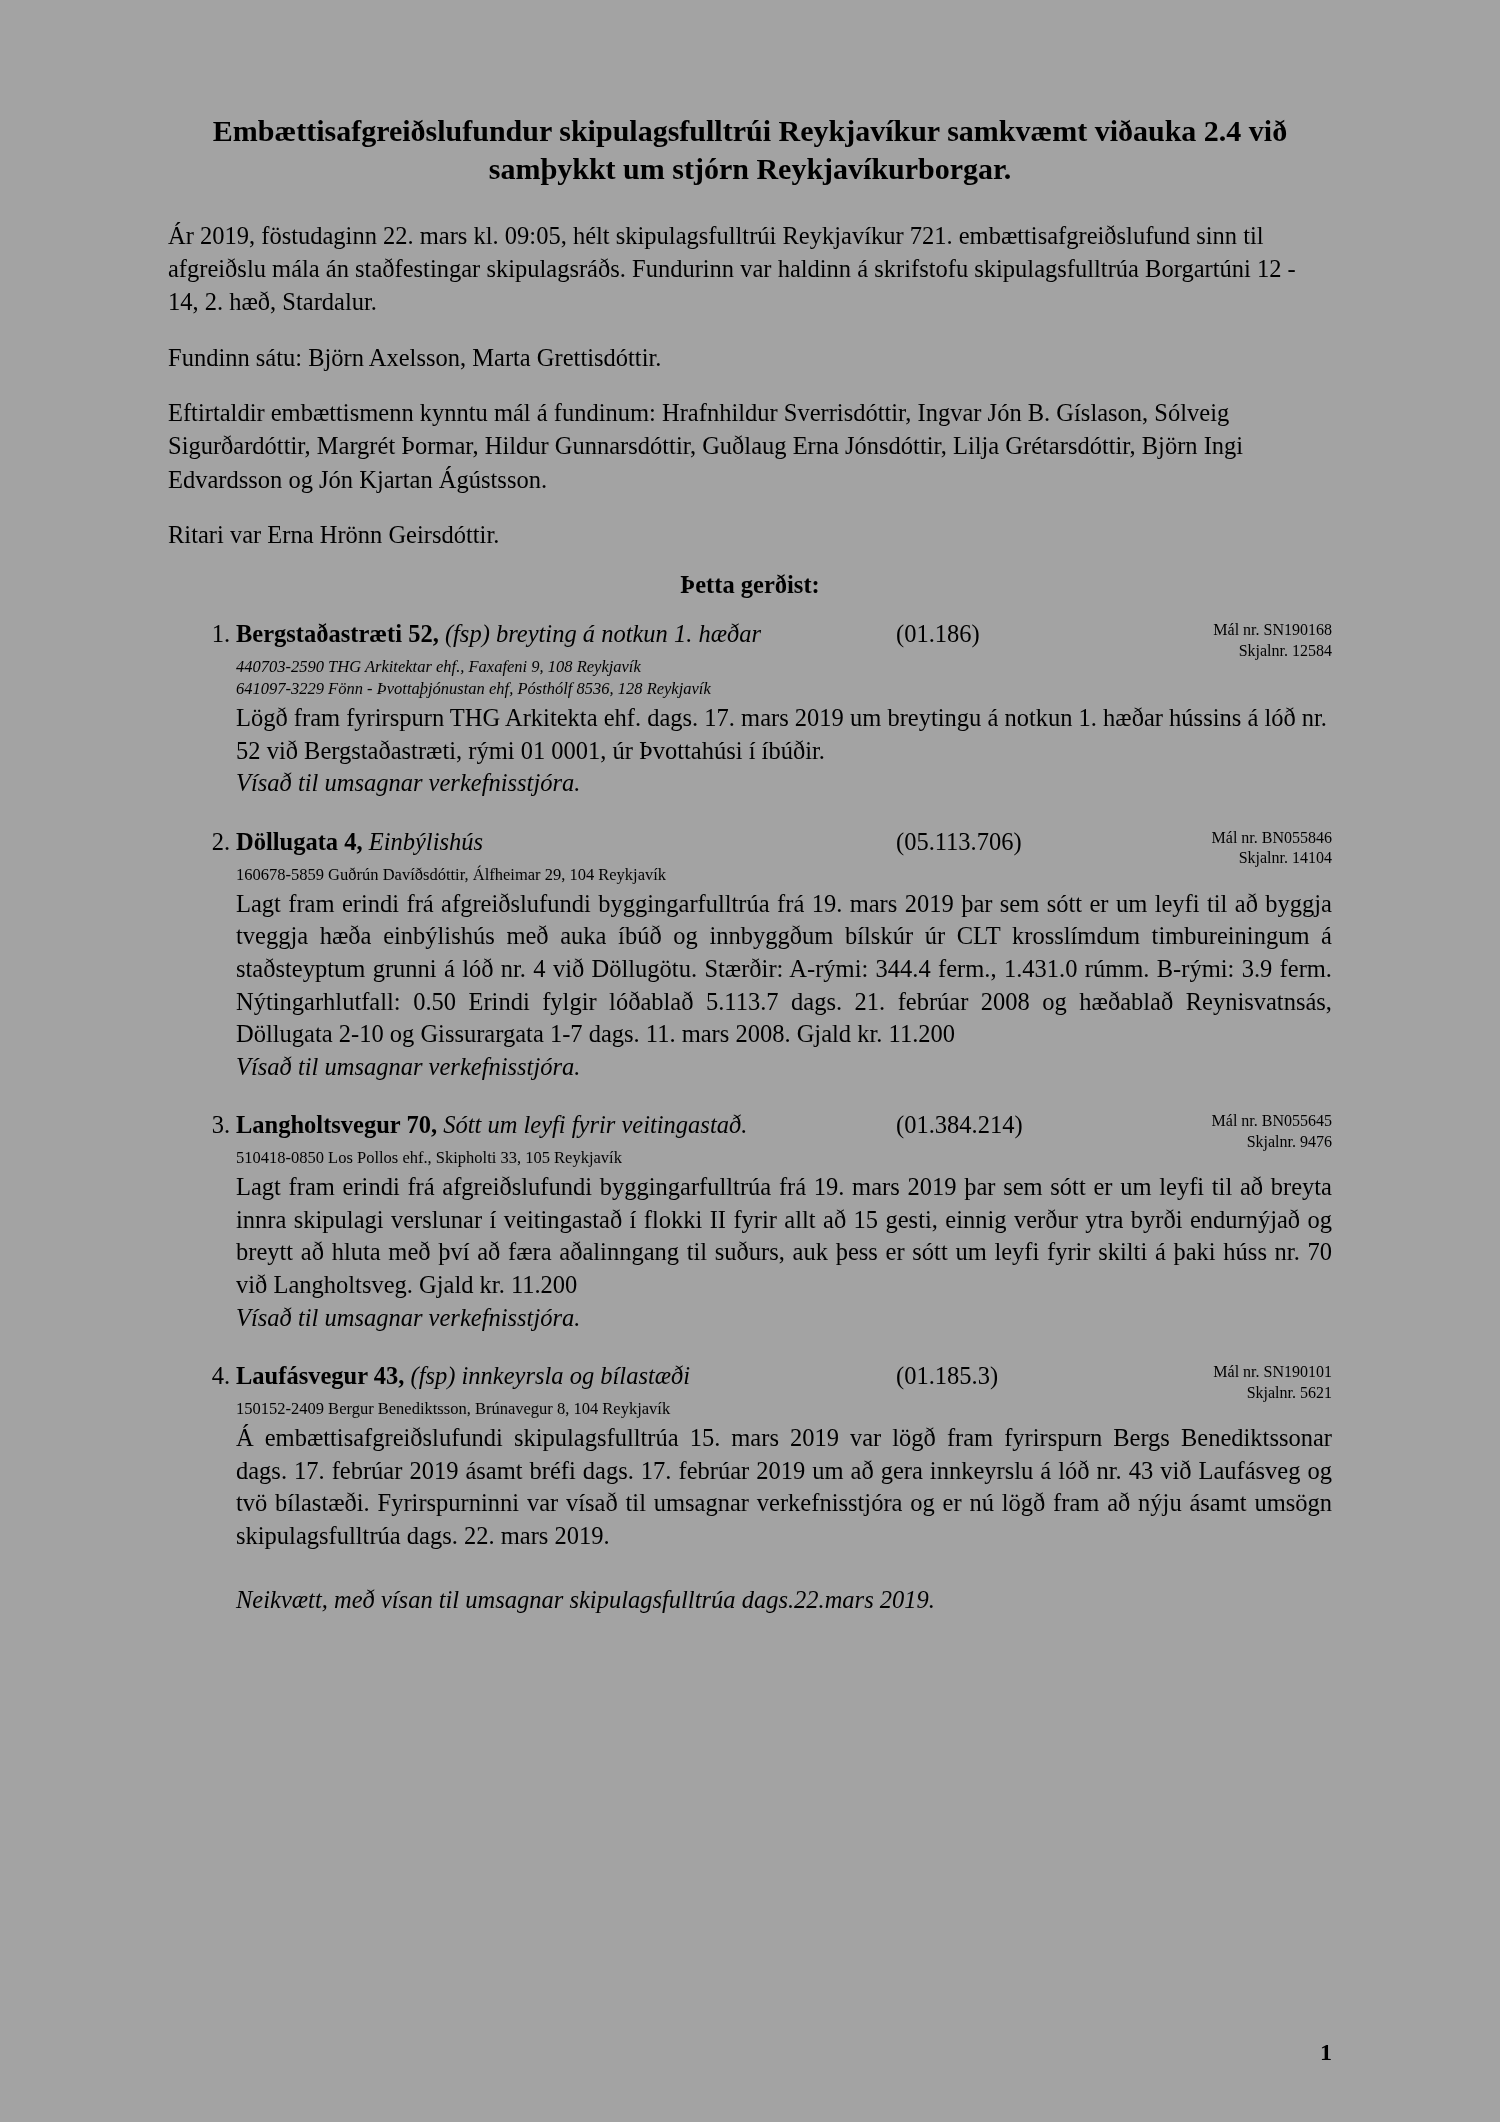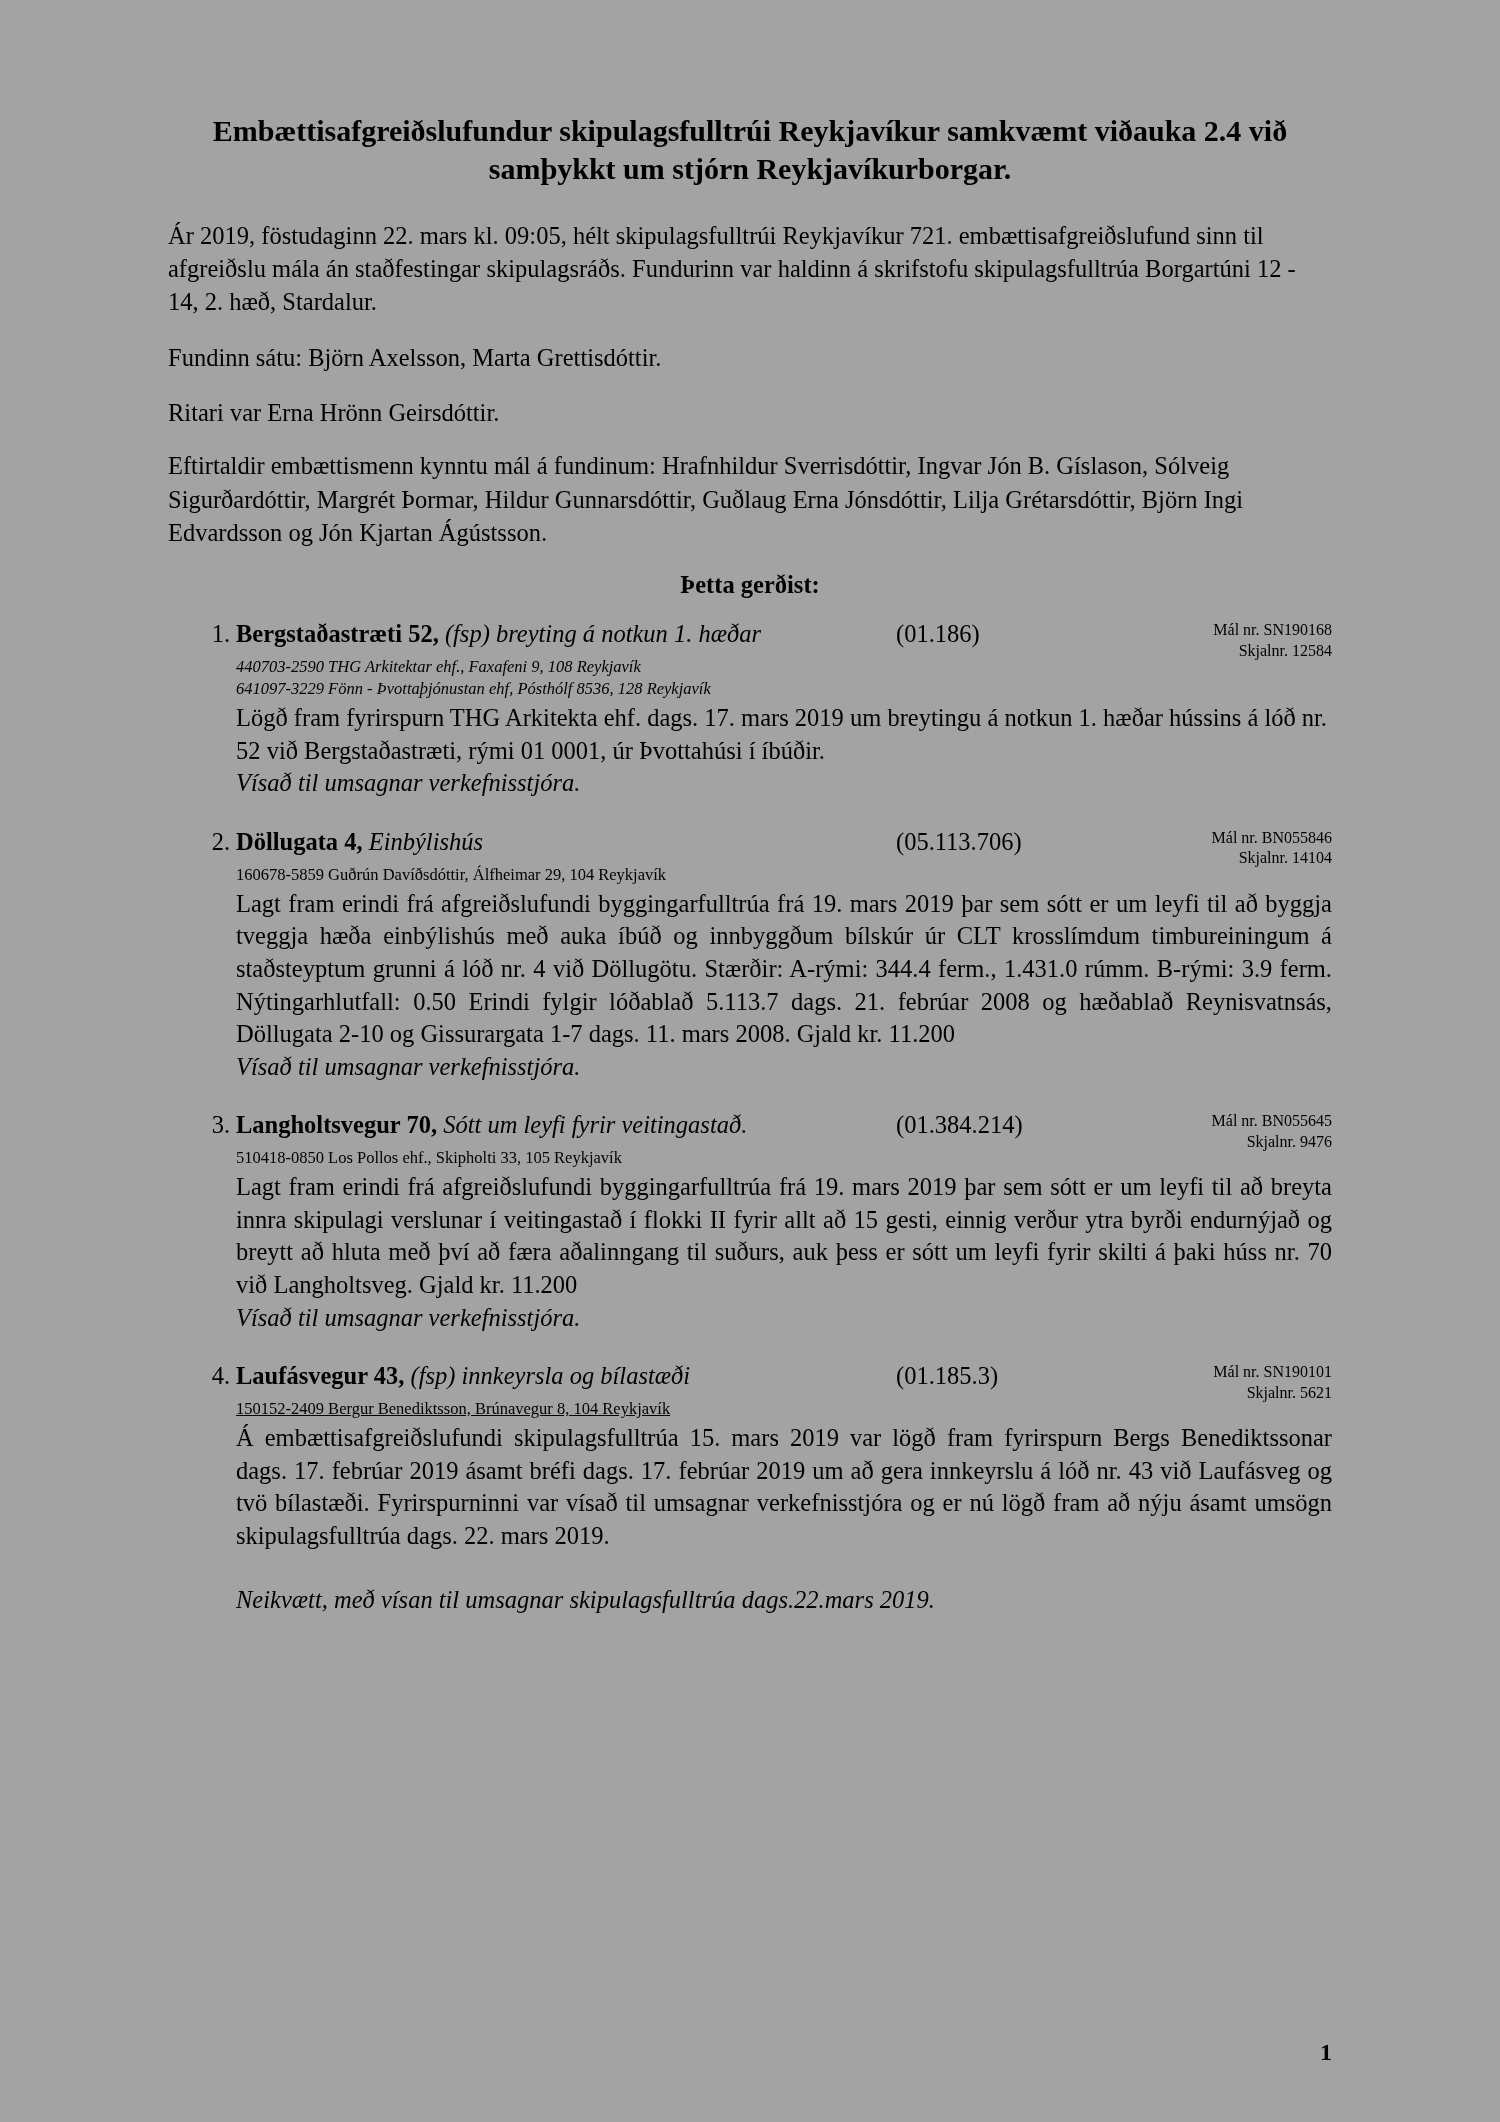--- a/index.html
+++ b/index.html
@@ -131,23 +131,23 @@
 <body>
 
 <div class="page">
 
   <h1 class="doc-title">Embættisafgreiðslufundur skipulagsfulltrúi Reykjavíkur samkvæmt viðauka 2.4 við samþykkt um stjórn Reykjavíkurborgar.</h1>
 
   <p class="para">Ár 2019, föstudaginn 22. mars kl. 09:05, hélt skipulagsfulltrúi Reykjavíkur 721. embættisafgreiðslufund sinn til afgreiðslu mála án staðfestingar skipulagsráðs. Fundurinn var haldinn á skrifstofu skipulagsfulltrúa Borgartúni 12 - 14, 2. hæð, Stardalur.</p>
 
   <p class="para">Fundinn sátu: Björn Axelsson, Marta Grettisdóttir.</p>
 
+  <p class="para">Eftirtaldir embættismenn kynntu mál á fundinum: Hrafnhildur Sverrisdóttir, Ingvar Jón B. Gíslason, Sólveig Sigurðardóttir, Margrét Þormar, Hildur Gunnarsdóttir, Guðlaug Erna Jónsdóttir, Lilja Grétarsdóttir, Björn Ingi Edvardsson og Jón Kjartan Ágústsson.</p>
+
   <p class="para tight">Ritari var Erna Hrönn Geirsdóttir.</p>
-
-  <p class="para">Eftirtaldir embættismenn kynntu mál á fundinum: Hrafnhildur Sverrisdóttir, Ingvar Jón B. Gíslason, Sólveig Sigurðardóttir, Margrét Þormar, Hildur Gunnarsdóttir, Guðlaug Erna Jónsdóttir, Lilja Grétarsdóttir, Björn Ingi Edvardsson og Jón Kjartan Ágústsson.</p>
 
   <div class="agenda-heading">Þetta gerðist:</div>
 
   <ol class="items">
 
     <li class="item">
       <span class="num">1.</span>
       <div class="item-head">
         <div class="head-main">
           <span class="addr">Bergstaðastræti 52,</span>
@@ -207,21 +207,21 @@
         <div class="head-main">
           <span class="addr">Laufásvegur 43,</span>
           <span class="desc">(fsp) innkeyrsla og bílastæði</span>
         </div>
         <div class="code">(01.185.3)</div>
         <div class="refs">
           <div>Mál nr. SN190101</div>
           <div>Skjalnr. 5621</div>
         </div>
       </div>
-      <div class="applicants" style="white-space: pre-line; text-decoration: underline;">150152-2409 Bergur Benediktsson, Brúnavegur 8, 104 Reykjavík</div>
+      <div class="applicants" style="white-space: pre-line;">150152-2409 Bergur Benediktsson, Brúnavegur 8, 104 Reykjavík</div>
       <div class="body-text">Á embættisafgreiðslufundi skipulagsfulltrúa 15. mars 2019 var lögð fram fyrirspurn Bergs Benediktssonar dags. 17. febrúar 2019 ásamt bréfi dags. 17. febrúar 2019 um að gera innkeyrslu á lóð nr. 43 við Laufásveg og tvö bílastæði. Fyrirspurninni var vísað til umsagnar verkefnisstjóra og er nú lögð fram að nýju ásamt umsögn skipulagsfulltrúa dags. 22. mars 2019.</div>
       <div class="decision"></div>
     </li>
 
   </ol>
 
   <div class="closing">Neikvætt, með vísan til umsagnar skipulagsfulltrúa dags.22.mars 2019.</div>
 
   <div class="page-number">1</div>
 

